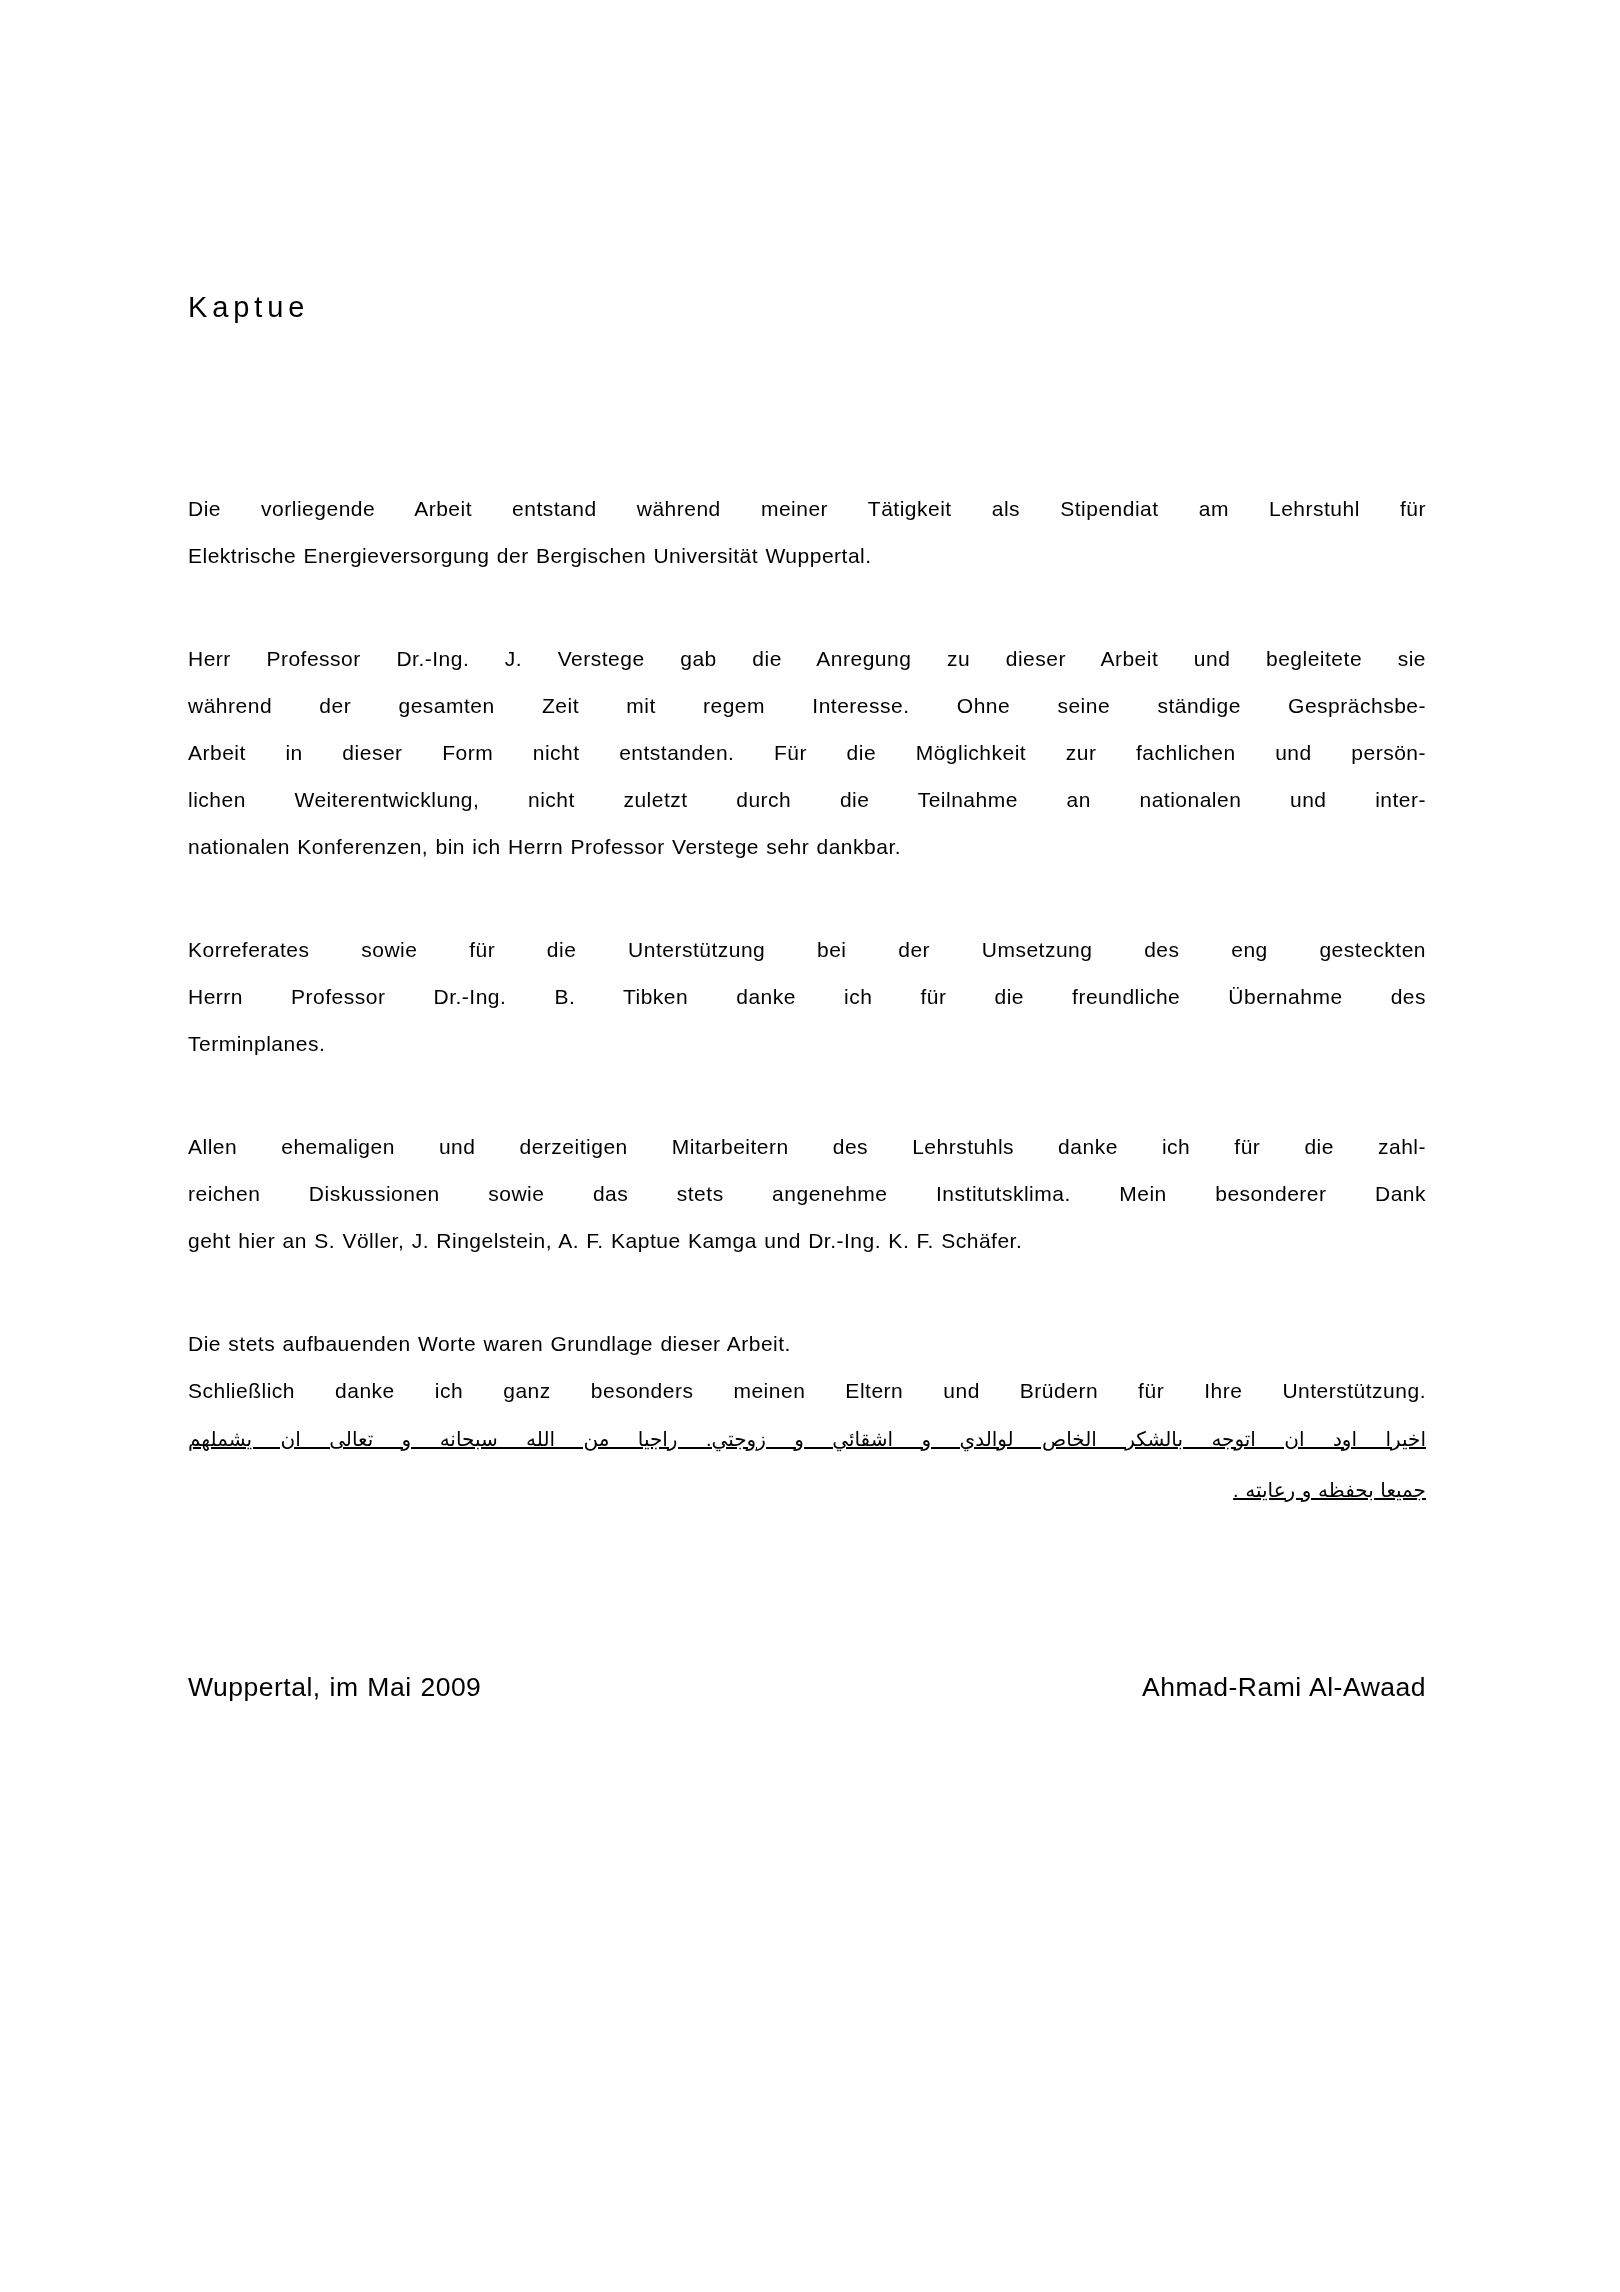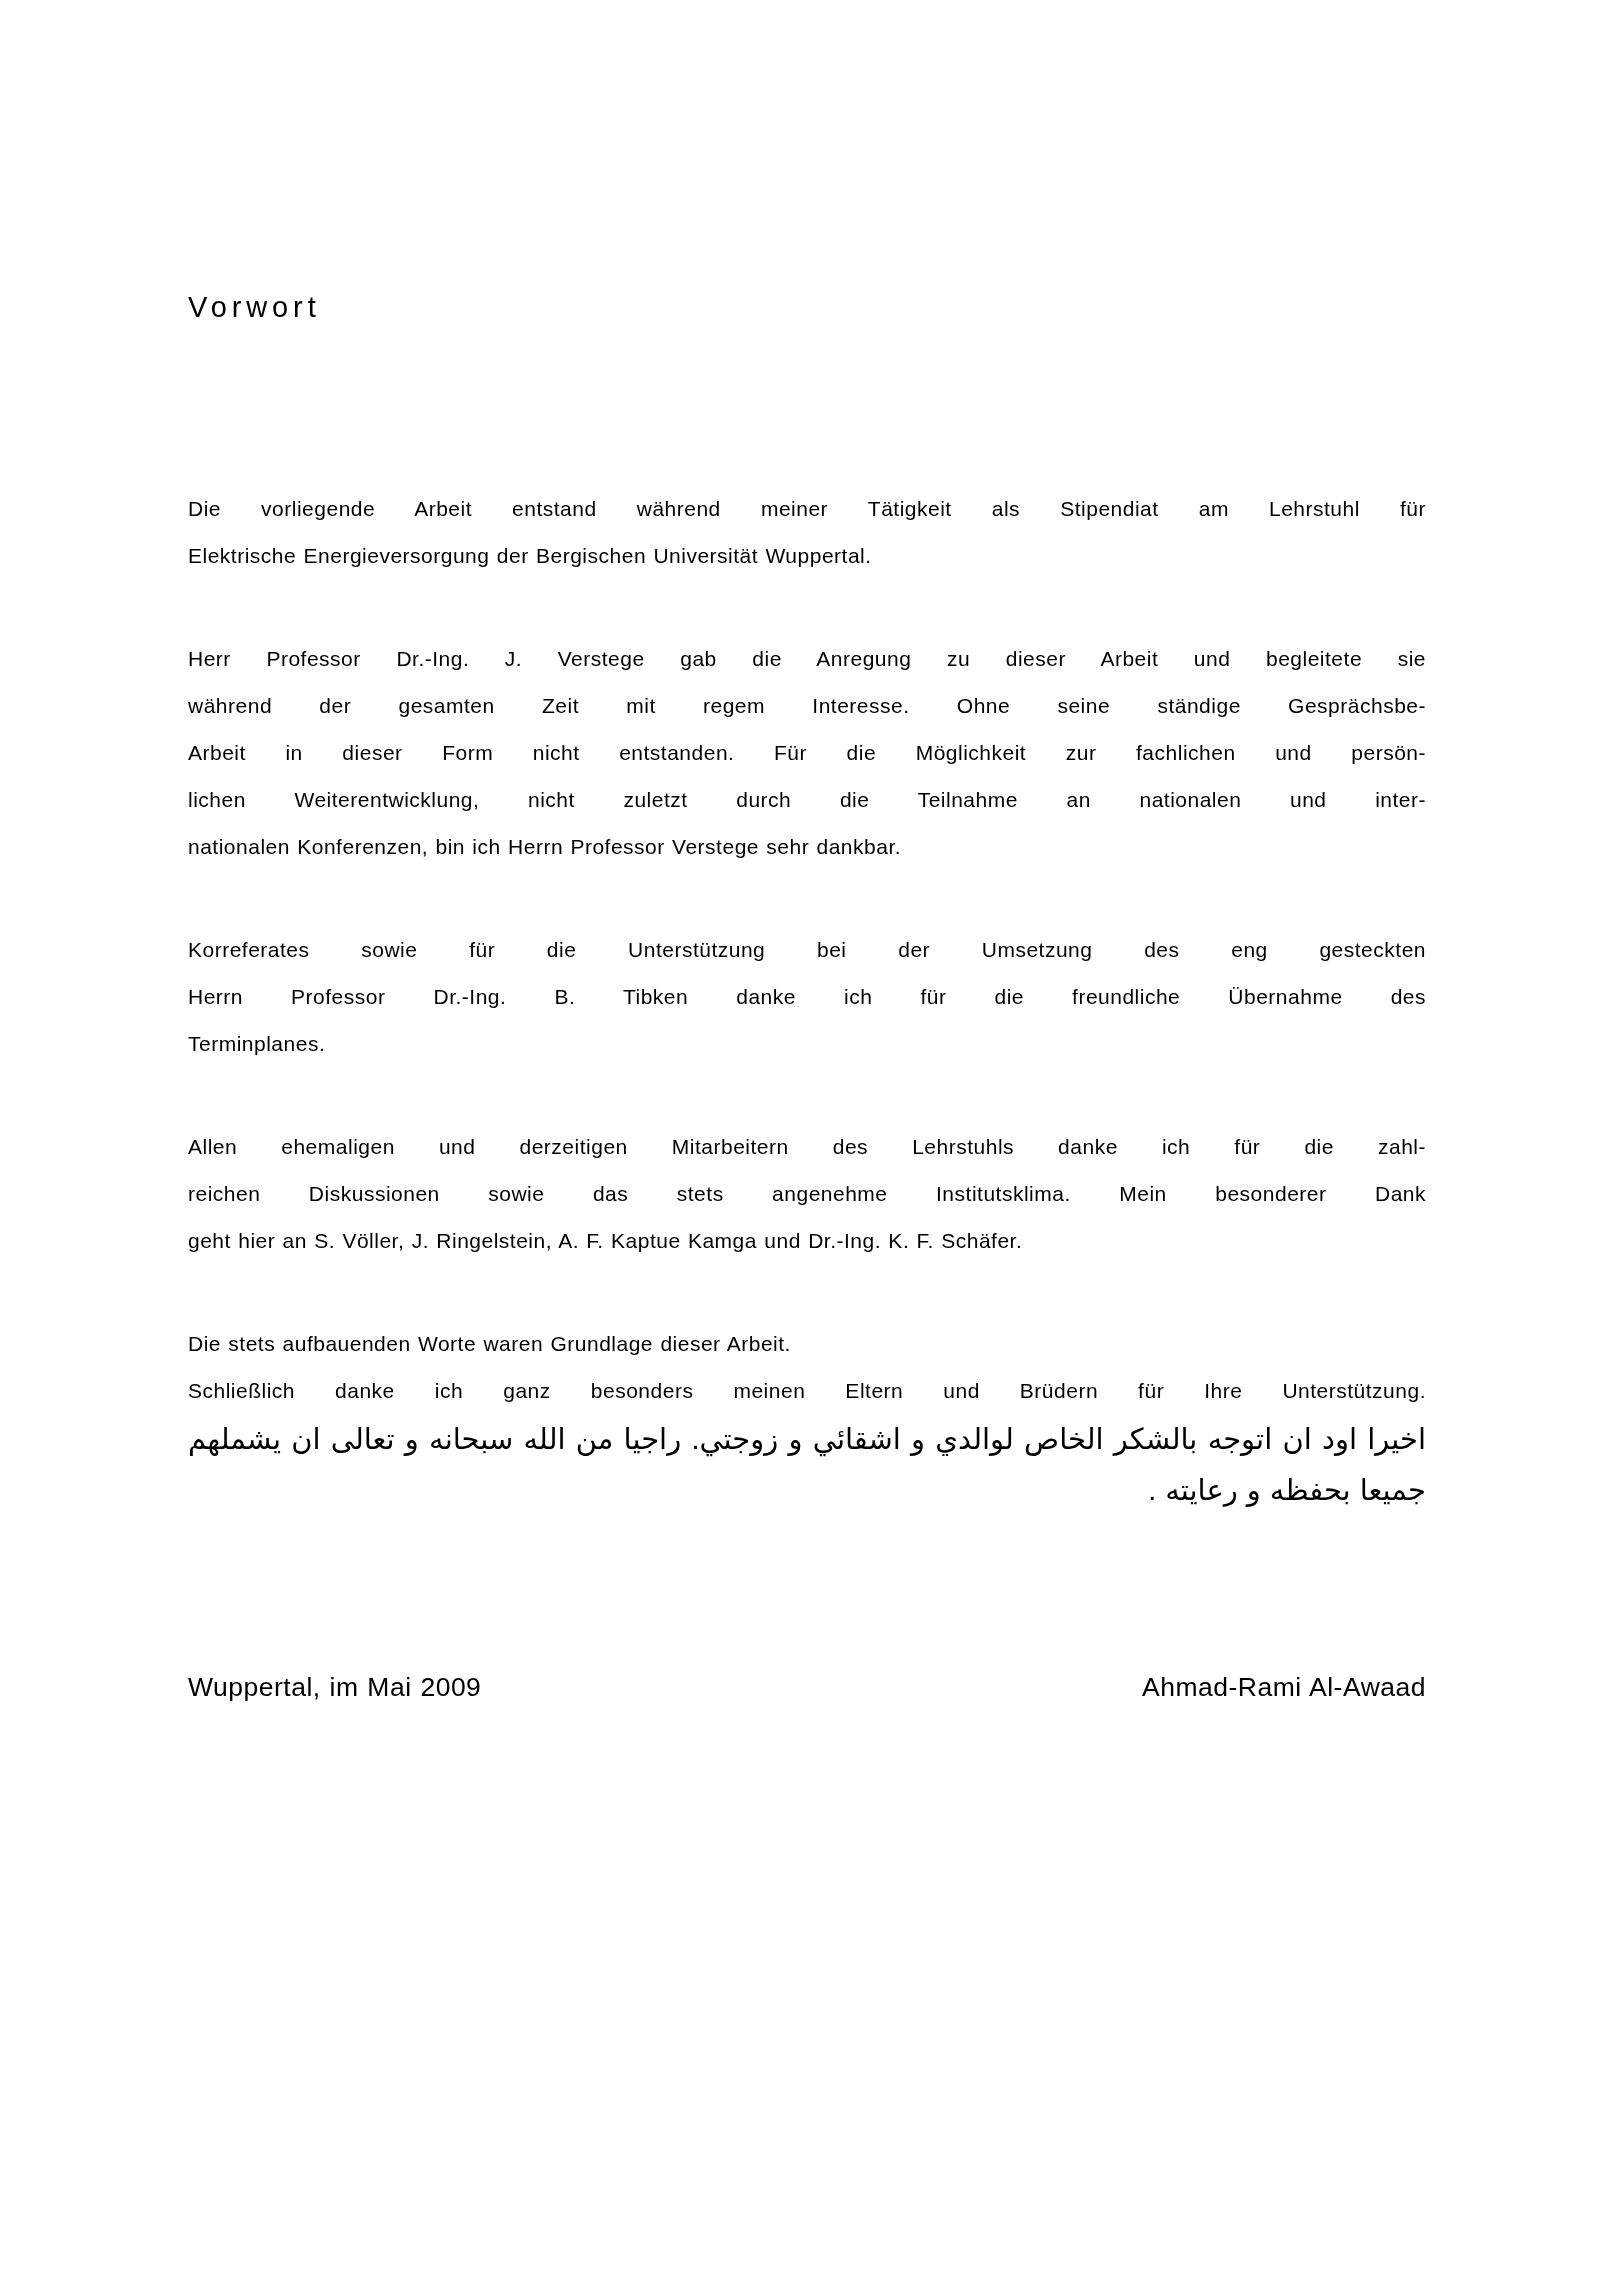--- a/index.html
+++ b/index.html
@@ -48,44 +48,45 @@
   }
   
   .line.j {
     text-align: justify;
     text-align-last: justify;
   }
   .arabic {
     direction: rtl;
   }
   .arabic .line {
-    font-size: 29px;
+    font-size: 20px;
     line-height: 51px;
     letter-spacing: 0;
     word-spacing: 1px;
+    text-decoration: underline;
   }
   .footer {
     margin-top: 148px;
     display: flex;
     justify-content: space-between;
     align-items: baseline;
     font-size: 26.5px;
     line-height: 47px;
     letter-spacing: 0.5px;
     word-spacing: 1px;
     gap: 16px;
   }
 </style>
 </head>
 <body>
 
 <div class="page">
   <div class="content">
 
-    <h1 class="title">Vorwort</h1>
+    <h1 class="title">Kaptue</h1>
 
     <div class="para first">
       <div class="line j">Die vorliegende Arbeit entstand während meiner Tätigkeit als Stipendiat am Lehrstuhl für</div>
       <div class="line">Elektrische Energieversorgung der Bergischen Universität Wuppertal.</div>
     </div>
 
     <div class="para">
       <div class="line j">Herr Professor Dr.-Ing. J. Verstege gab die Anregung zu dieser Arbeit und begleitete sie</div>
       <div class="line j">während der gesamten Zeit mit regem Interesse. Ohne seine ständige Gesprächsbe-</div>
       <div class="line j">Arbeit in dieser Form nicht entstanden. Für die Möglichkeit zur fachlichen und persön-</div>

